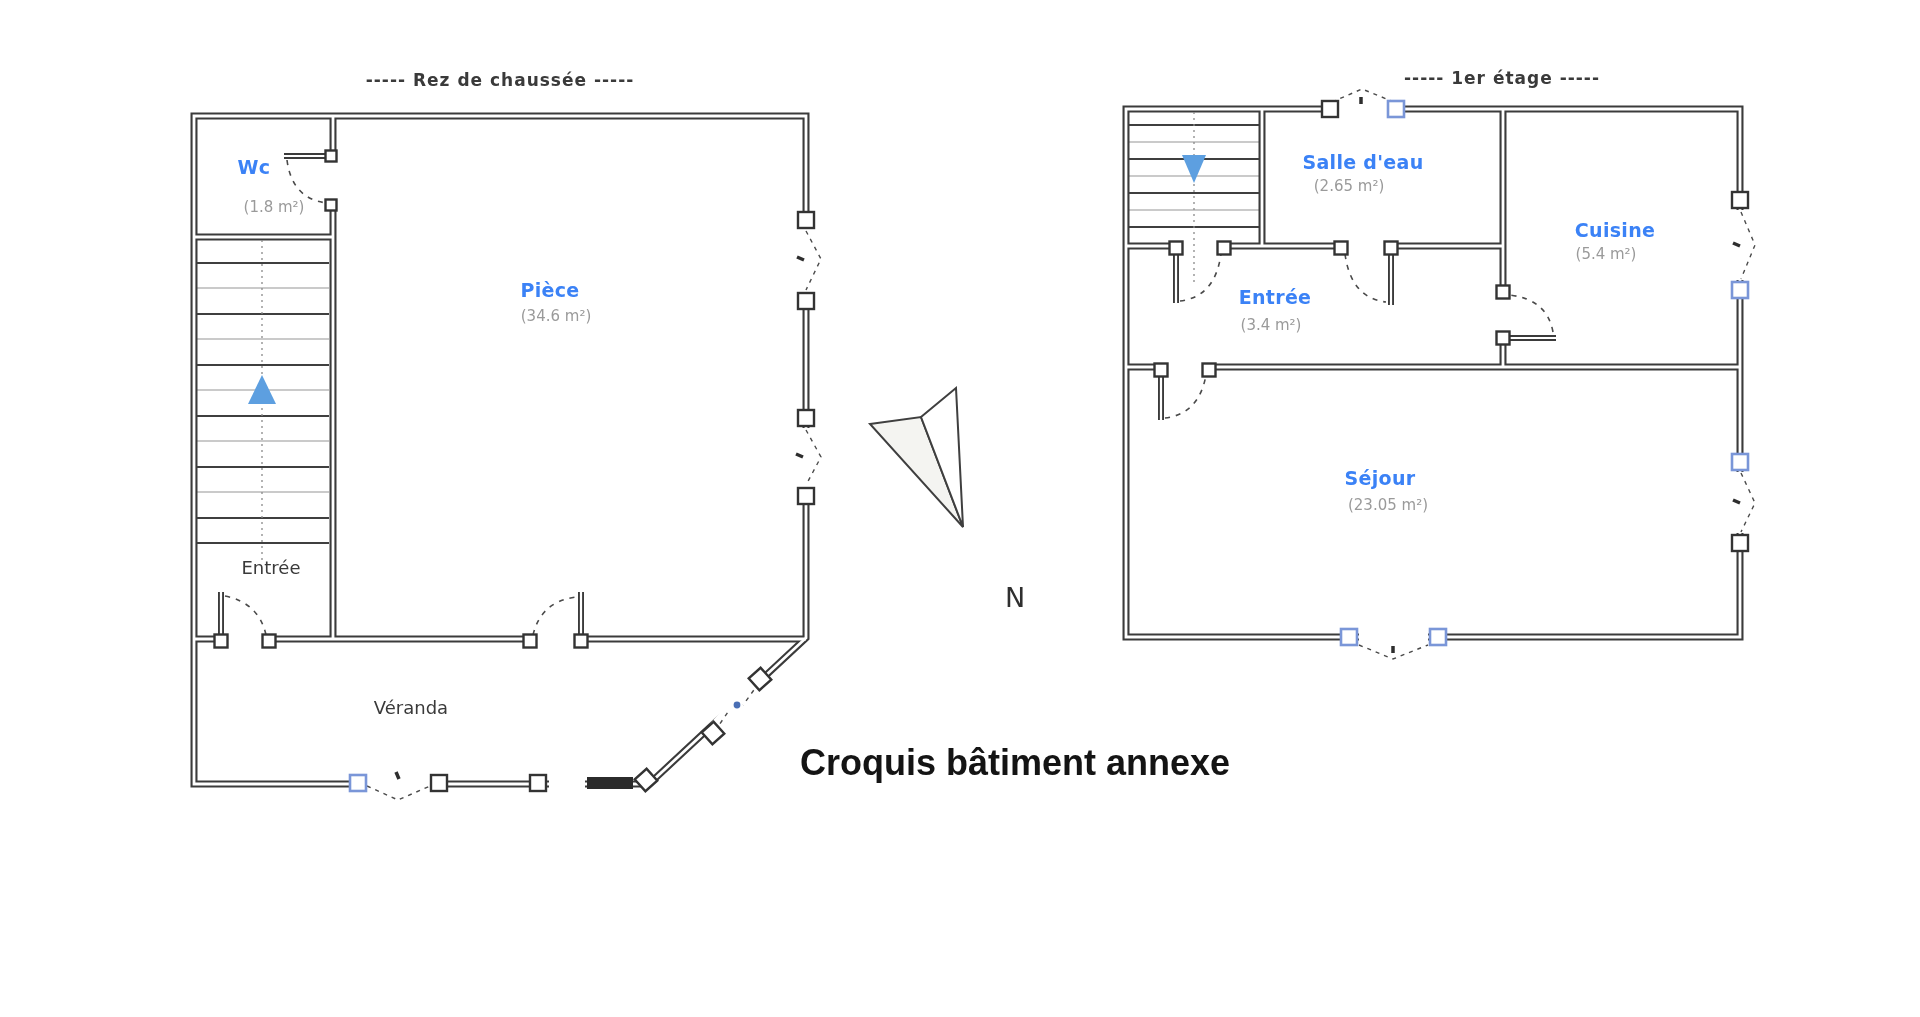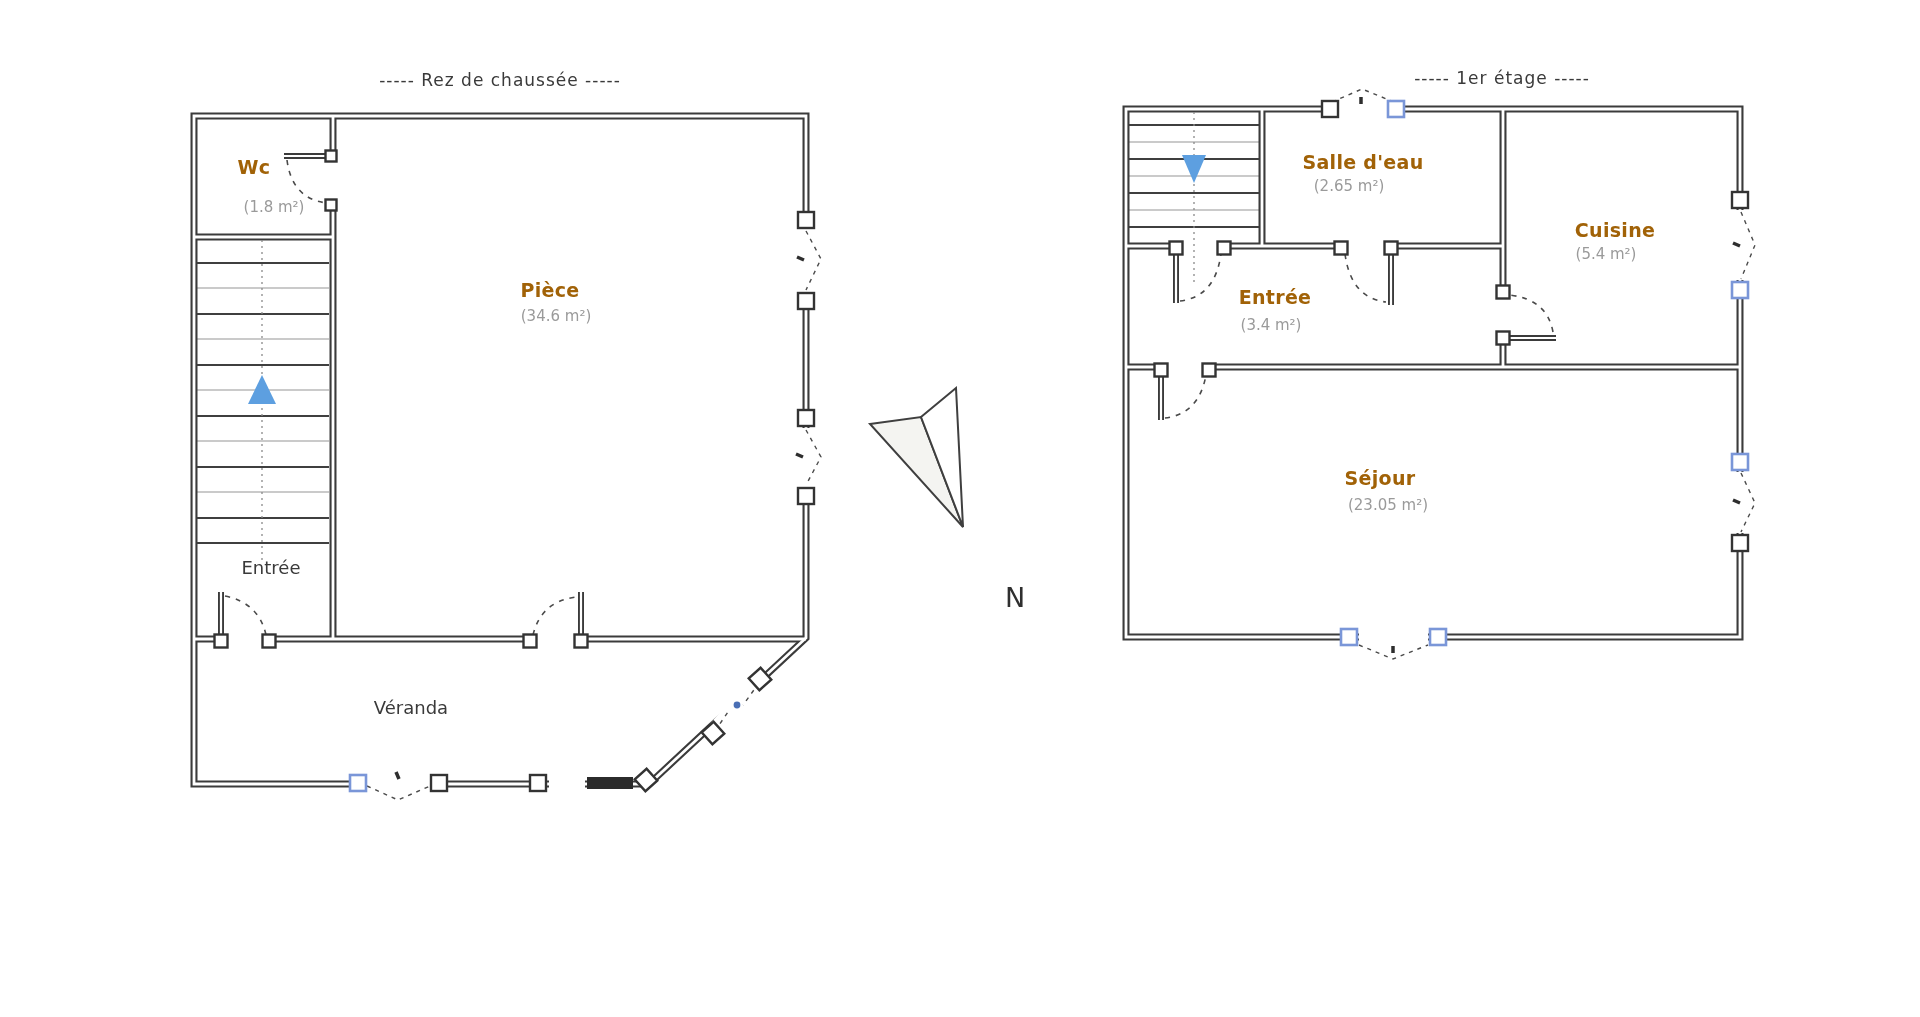--- a/index.html
+++ b/index.html
@@ -1,21 +1,21 @@
 <!DOCTYPE html>
 <html><head>
 <meta charset="utf-8">
 <style>
   html,body{margin:0;padding:0;background:#ffffff;}
   #canvas{position:relative;width:1920px;height:1017px;background:#ffffff;overflow:hidden;
           font-family:"DejaVu Sans", sans-serif;}
   svg{position:absolute;left:0;top:0;}
   .lbl{position:absolute;transform:translate(-50%,-50%);white-space:nowrap;}
-  .caption{font-size:17px;color:#3a3a3a;letter-spacing:1px;}
-  .rname{font-size:19px;font-weight:bold;color:#a16207;letter-spacing:0.3px;}
+  .caption{font-size:17px;color:#3a3a3a;letter-spacing:1px;font-weight:bold;}
+  .rname{font-size:19px;font-weight:bold;color:#3b82f6;letter-spacing:0.3px;}
   .rname-light{font-size:18px;font-weight:normal;color:#3a3a3a;}
   .rarea{font-size:15px;color:#9a9a9a;}
   .title{font-size:36px;font-weight:bold;color:#141414;font-family:"Liberation Sans",sans-serif;}
   .north{font-size:27px;color:#2f2f2f;}
 
   
   .wd{stroke:#3b3b3b;stroke-width:7;fill:none;stroke-linecap:butt;}
   .ww{stroke:#ffffff;stroke-width:2.8;fill:none;stroke-linecap:butt;}
   .ld{stroke:#3b3b3b;stroke-width:6;fill:none;}
   .lw{stroke:#ffffff;stroke-width:2.2;fill:none;}
@@ -235,14 +235,15 @@
 <div class="lbl rname" style="left:1615px;top:230px;">Cuisine</div>
 <div class="lbl rarea" style="left:1606px;top:254px;">(5.4 m²)</div>
 
 <div class="lbl rname" style="left:1275px;top:297px;">Entrée</div>
 <div class="lbl rarea" style="left:1271px;top:325px;">(3.4 m²)</div>
 
 <div class="lbl rname" style="left:1380px;top:478px;">Séjour</div>
 <div class="lbl rarea" style="left:1388px;top:505px;">(23.05 m²)</div>
 
 <div class="lbl north" style="left:1015px;top:597px;">N</div>
+<div class="lbl title" style="left:1015px;top:763px;">Croquis bâtiment annexe</div>
 
 </div>
 
 </body></html>

